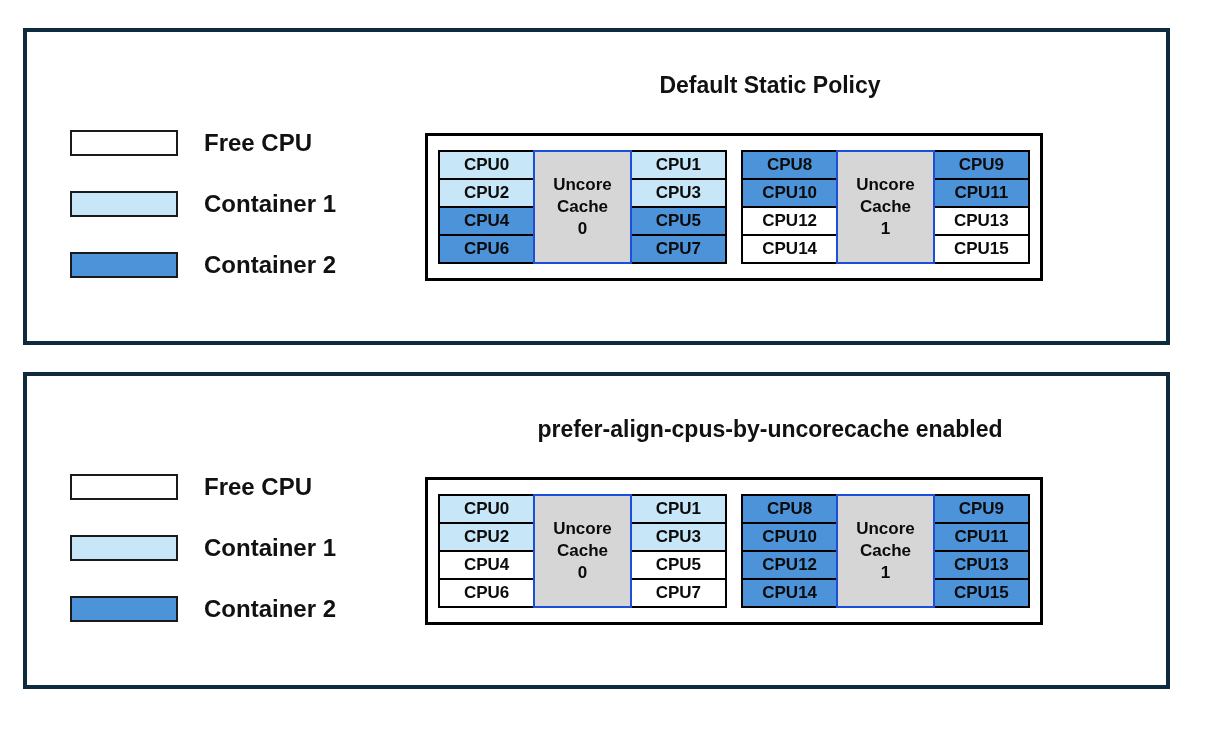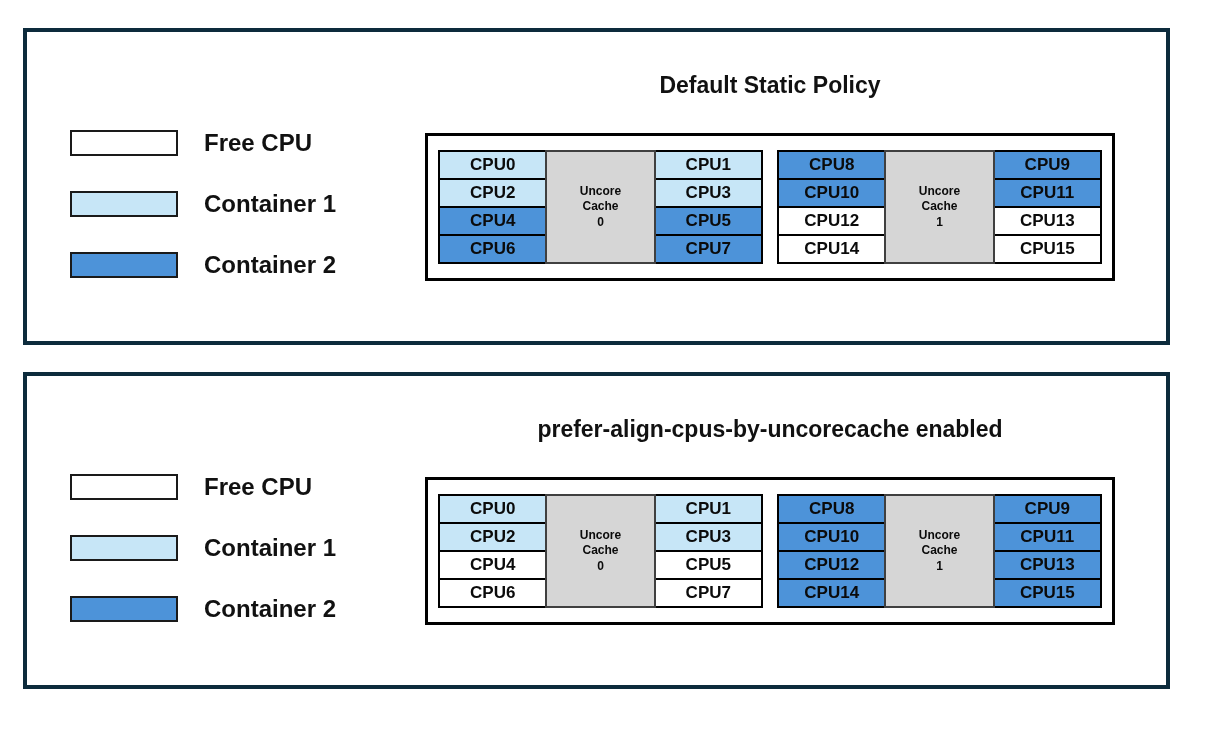--- a/index.html
+++ b/index.html
@@ -58,21 +58,21 @@
     margin-left: 26px;
     font-weight: bold;
     font-size: 24px;
     color: #111111;
     white-space: nowrap;
   }
   .diagram {
     position: absolute;
     left: 398px;
     top: 101px;
-    width: 690px;
+    width: 618px;
     height: 148px;
     border: 3px solid #000000;
     box-sizing: border-box;
     background: #ffffff;
     display: flex;
     align-items: center;
     padding: 0 10px;
     gap: 14px;
   }
   .group {
@@ -94,29 +94,29 @@
     justify-content: center;
     font-weight: bold;
     font-size: 17px;
     color: #0b0b0b;
     margin-top: -2px;
     white-space: nowrap;
   }
   .cpu-cell:first-child { margin-top: 0; }
   .uncore {
     flex: 1 1 0;
-    border: 2px solid #404040;
+    border: 2px solid #1d4ed8;
     box-sizing: border-box;
     margin: 0 -2px;
     display: flex;
     align-items: center;
     justify-content: center;
     text-align: center;
     font-weight: bold;
-    font-size: 12px;
+    font-size: 17px;
     line-height: 1.3;
     color: #0b0b0b;
     white-space: pre-line;
     z-index: 1;
   }
 </style>
 </head>
 <body>
 
 <div id="canvas">

